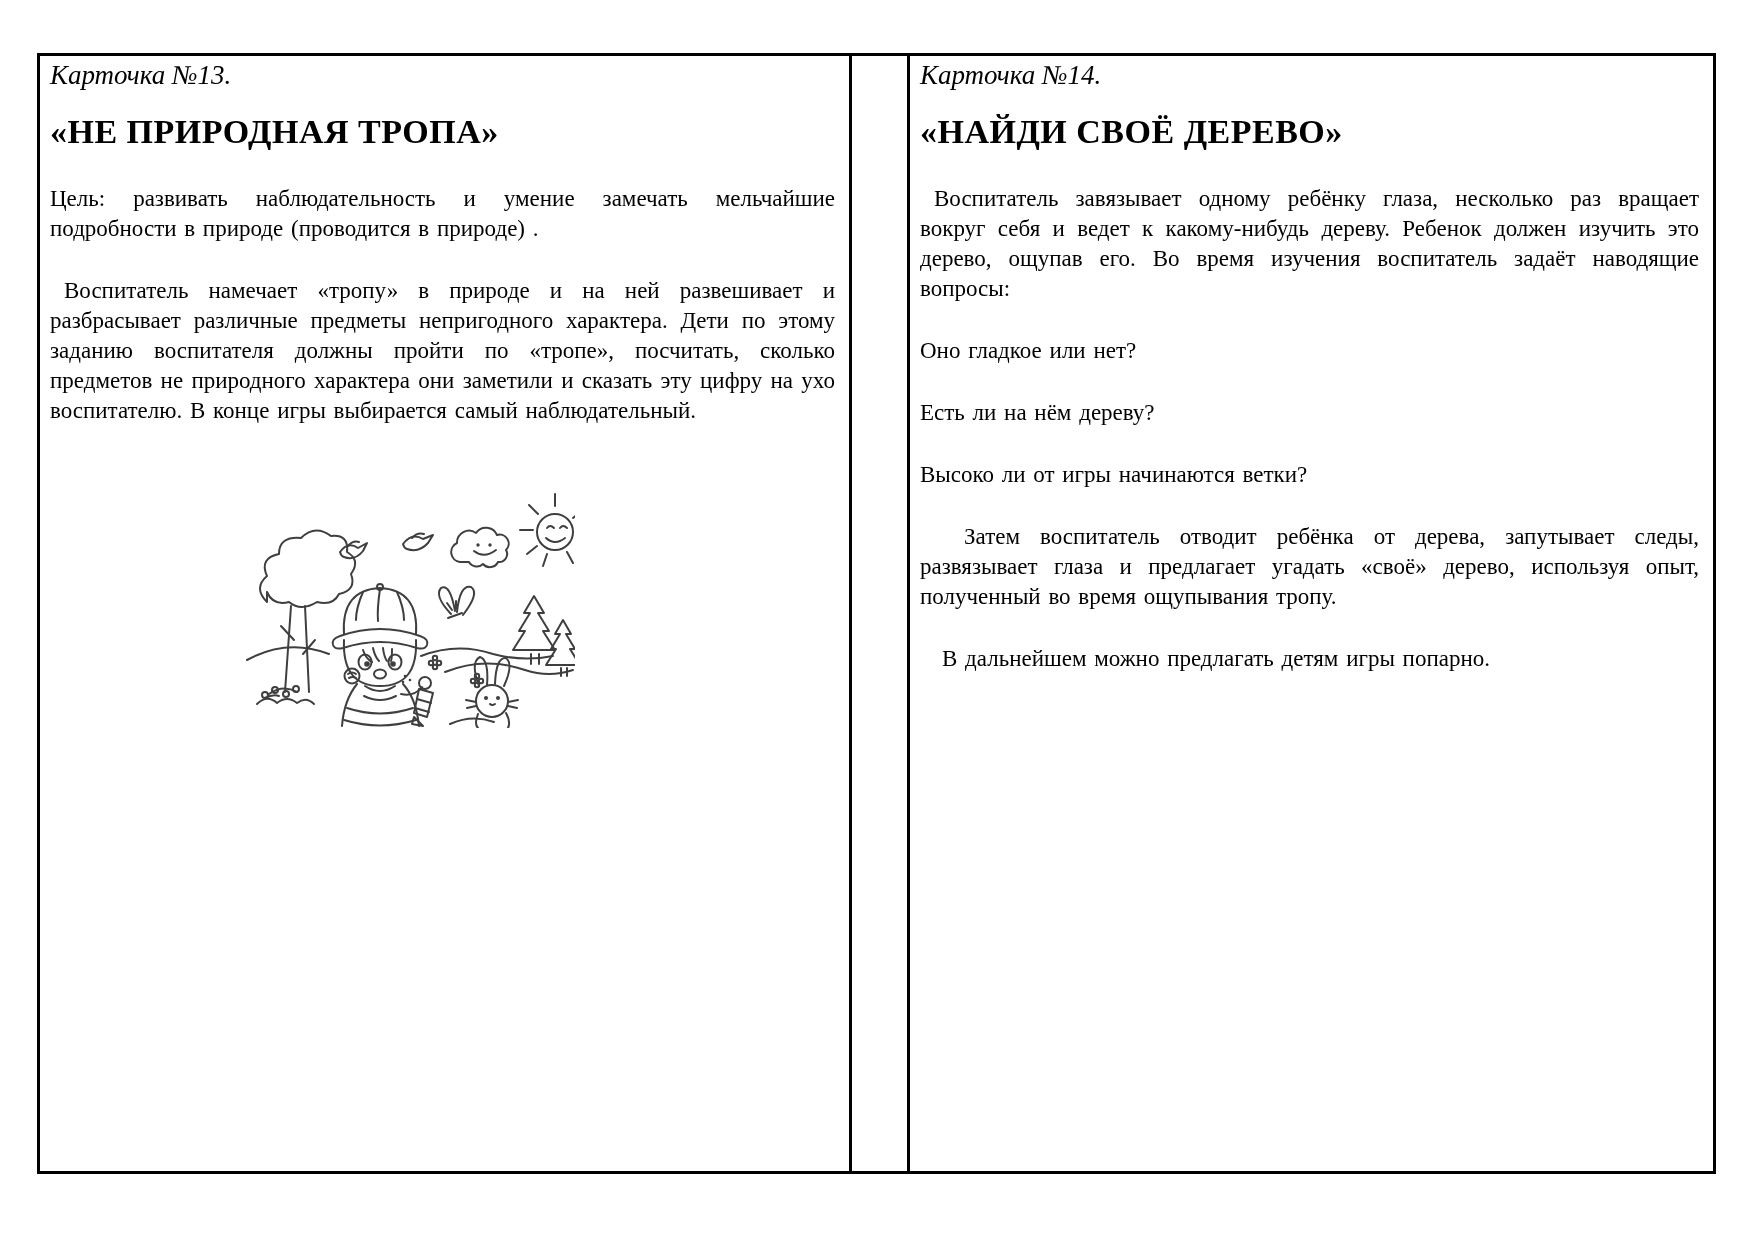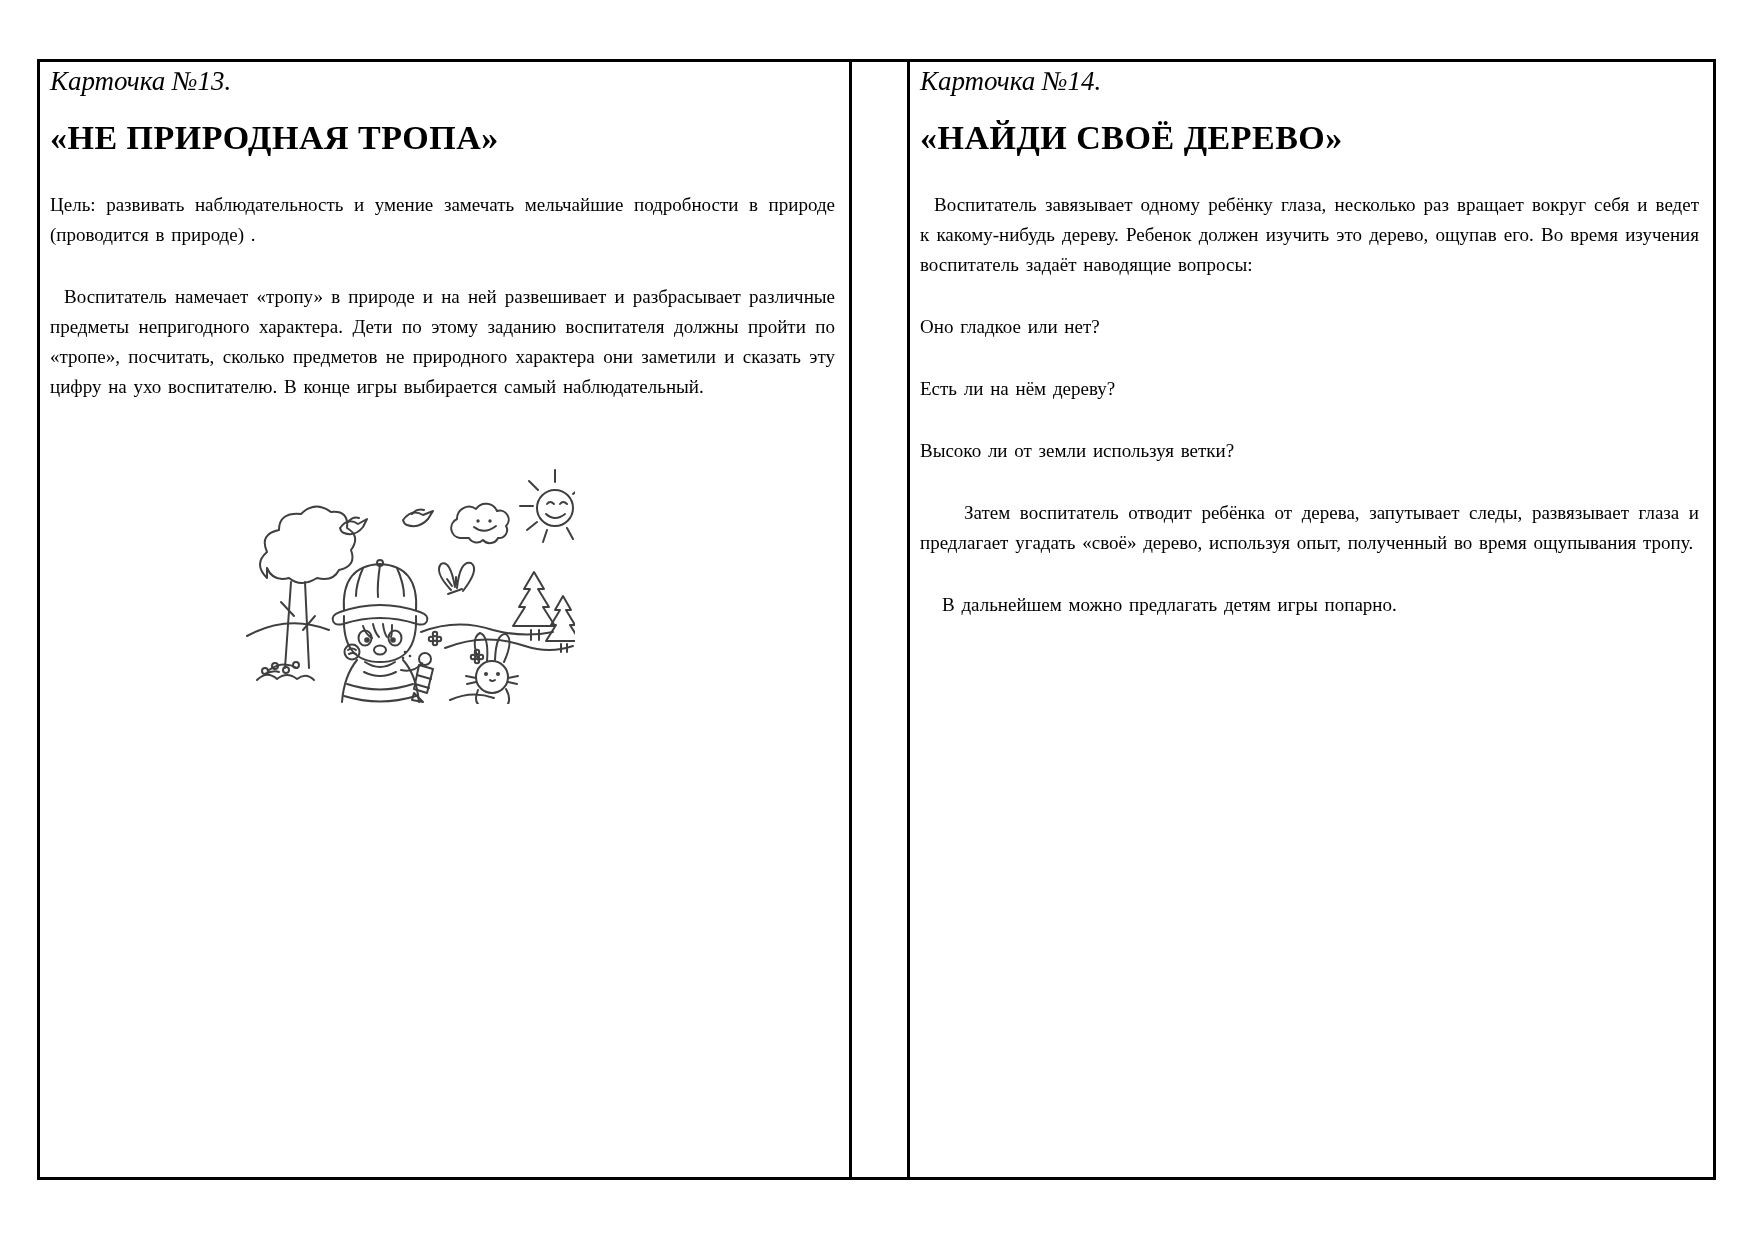--- a/index.html
+++ b/index.html
@@ -11,21 +11,21 @@
     width: 1754px;
     height: 1240px;
     position: relative;
     overflow: hidden;
     font-family: "Liberation Serif", "DejaVu Serif", serif;
     color: #000000;
   }
   .sheet {
     position: absolute;
     left: 37px;
-    top: 59px;
+    top: 53px;
     width: 1679px;
     height: 1121px;
     display: flex;
     border: 3px solid #000000;
     box-sizing: border-box;
     background: #ffffff;
   }
   .card {
     box-sizing: border-box;
     padding: 2px 14px 10px 10px;
@@ -49,21 +49,21 @@
   }
   .card-title {
     font-weight: bold;
     font-size: 34px;
     line-height: 40px;
     text-align: left;
     margin: 20px 0 0 0;
     letter-spacing: 0.5px;
   }
   .para {
-    font-size: 19px;
+    font-size: 23px;
     line-height: 30px;
     margin: 32px 0 0 0;
     word-spacing: 2px;
   }
   .justify { text-align: justify; }
   .indent-1 { text-indent: 14px; }
   .indent-2 { text-indent: 44px; }
   .indent-3 { text-indent: 22px; }
   .illustration {
     margin: 62px 0 0 195px;
@@ -195,18 +195,18 @@
   </div>
 
   <div class="spacer-col"></div>
 
   <div class="card card-b">
     <div class="card-header">Карточка №14.</div>
     <div class="card-title">«НАЙДИ СВОЁ ДЕРЕВО»</div>
     <p class="para justify indent-1">Воспитатель завязывает одному ребёнку глаза, несколько раз вращает вокруг себя и ведет к какому-нибудь дереву. Ребенок должен изучить это дерево, ощупав его. Во время изучения воспитатель задаёт наводящие вопросы:</p>
     <p class="para">Оно гладкое или нет?</p>
     <p class="para">Есть ли на нём дереву?</p>
-    <p class="para">Высоко ли от земли используя ветки?</p>
+    <p class="para">Высоко ли от игры начинаются ветки?</p>
     <p class="para justify indent-2">Затем воспитатель отводит ребёнка от дерева, запутывает следы, развязывает глаза и предлагает  угадать «своё» дерево, используя опыт, полученный во время ощупывания тропу.</p>
     <p class="para indent-3">В дальнейшем можно предлагать детям игры попарно.</p>
   </div>
 
 </div>
 
 </body></html>

